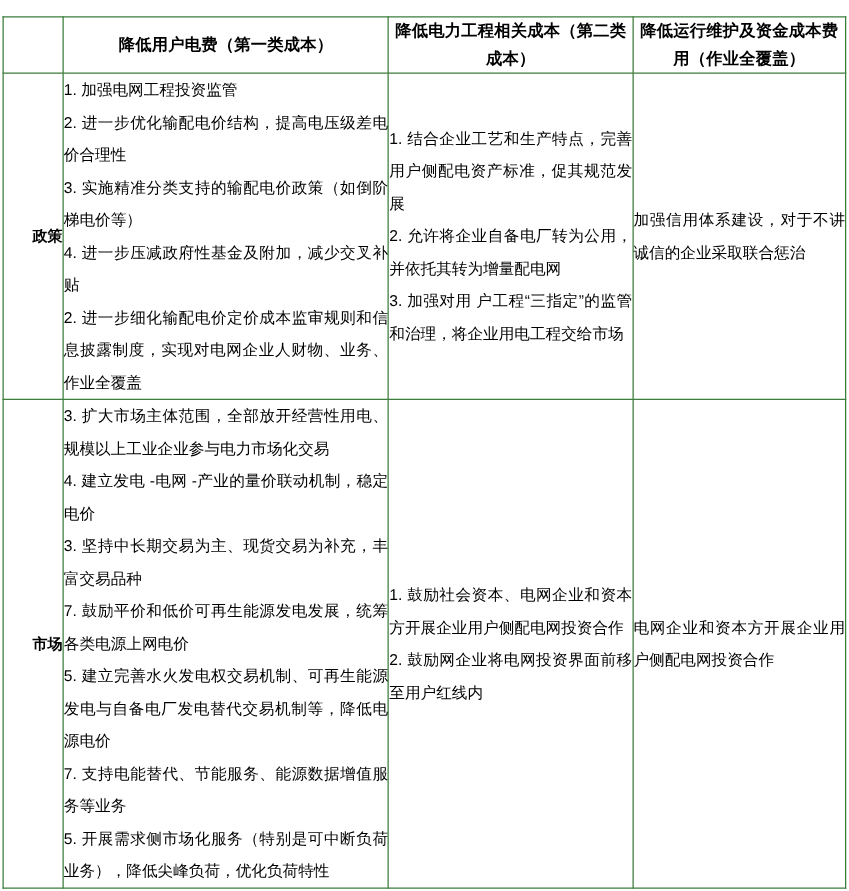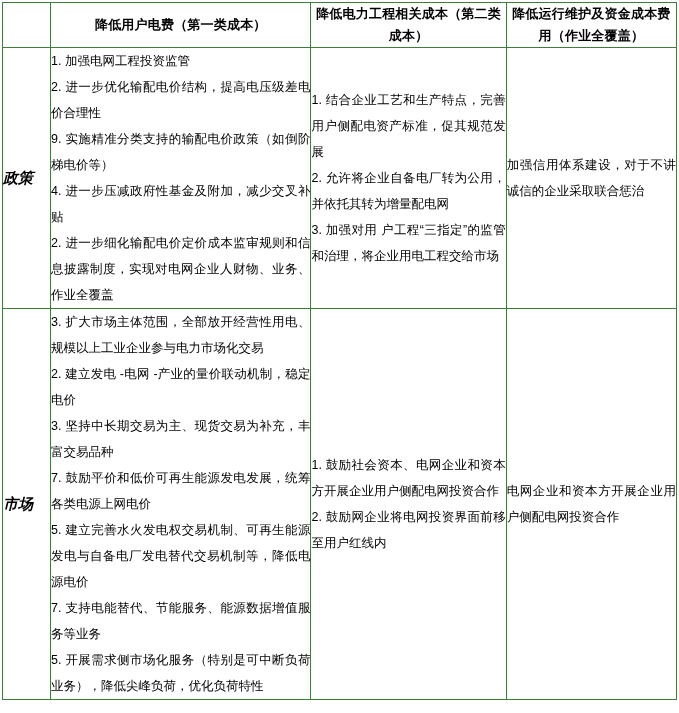--- a/index.html
+++ b/index.html
@@ -14,45 +14,44 @@
   .page {
     width: 679px;
     height: 713px;
     position: relative;
     overflow: hidden;
     background: #ffffff;
   }
   table.matrix {
     border-collapse: collapse;
     width: 675px;
-    margin: 2px 0 0 2px;
+    margin: 13px 0 0 2px;
     table-layout: fixed;
   }
   table.matrix td, table.matrix th {
     border: 1px solid #3c7d3c;
     vertical-align: middle;
     padding: 0;
   }
   .hdr-cell {
     text-align: center;
     font-weight: bold;
     font-size: 13px;
     line-height: 22px;
     padding: 8px 10px;
     letter-spacing: 0.2px;
   }
   .corner-cell {
     width: 48px;
   }
   .rowlabel-cell {
-    text-align: left;
+    text-align: right;
     font-weight: bold;
-    font-size: 15px;
+    font-size: 12px;
     width: 48px;
-    font-style: italic;
   }
   .content-cell {
     font-size: 12.5px;
     line-height: 26px;
     padding: 10px 9px 10px 9px;
     vertical-align: top;
     text-align: justify;
   }
   .content-cell.middle {
     vertical-align: middle;
@@ -83,38 +82,38 @@
         <th class="hdr-cell">降低电力工程相关成本（第二类成本）</th>
         <th class="hdr-cell">降低运行维护及资金成本费用（作业全覆盖）</th>
       </tr>
     </thead>
     <tbody>
       <tr>
         <td class="rowlabel-cell">政策</td>
         <td class="content-cell">
           <p>1. 加强电网工程投资监管</p>
           <p>2. 进一步优化输配电价结构，提高电压级差电价合理性</p>
-          <p>9. 实施精准分类支持的输配电价政策（如倒阶梯电价等）</p>
+          <p>3. 实施精准分类支持的输配电价政策（如倒阶梯电价等）</p>
           <p>4. 进一步压减政府性基金及附加，减少交叉补贴</p>
           <p>2. 进一步细化输配电价定价成本监审规则和信息披露制度，实现对电网企业人财物、业务、作业全覆盖</p>
         </td>
         <td class="content-cell">
           <p>1. 结合企业工艺和生产特点，完善用户侧配电资产标准，促其规范发展</p>
           <p>2. 允许将企业自备电厂转为公用，并依托其转为增量配电网</p>
           <p>3. 加强对用 户工程“三指定”的监管和治理，将企业用电工程交给市场</p>
         </td>
         <td class="content-cell middle">
           <p>加强信用体系建设，对于不讲诚信的企业采取联合惩治</p>
         </td>
       </tr>
       <tr>
         <td class="rowlabel-cell">市场</td>
         <td class="content-cell">
           <p>3. 扩大市场主体范围，全部放开经营性用电、规模以上工业企业参与电力市场化交易</p>
-          <p>2. 建立发电 -电网 -产业的量价联动机制，稳定电价</p>
+          <p>4. 建立发电 -电网 -产业的量价联动机制，稳定电价</p>
           <p>3. 坚持中长期交易为主、现货交易为补充，丰富交易品种</p>
           <p>7. 鼓励平价和低价可再生能源发电发展，统筹各类电源上网电价</p>
           <p>5. 建立完善水火发电权交易机制、可再生能源发电与自备电厂发电替代交易机制等，降低电源电价</p>
           <p>7. 支持电能替代、节能服务、能源数据增值服务等业务</p>
           <p>5. 开展需求侧市场化服务（特别是可中断负荷业务），降低尖峰负荷，优化负荷特性</p>
         </td>
         <td class="content-cell middle">
           <p>1. 鼓励社会资本、电网企业和资本方开展企业用户侧配电网投资合作</p>
           <p>2. 鼓励网企业将电网投资界面前移至用户红线内</p>
         </td>

